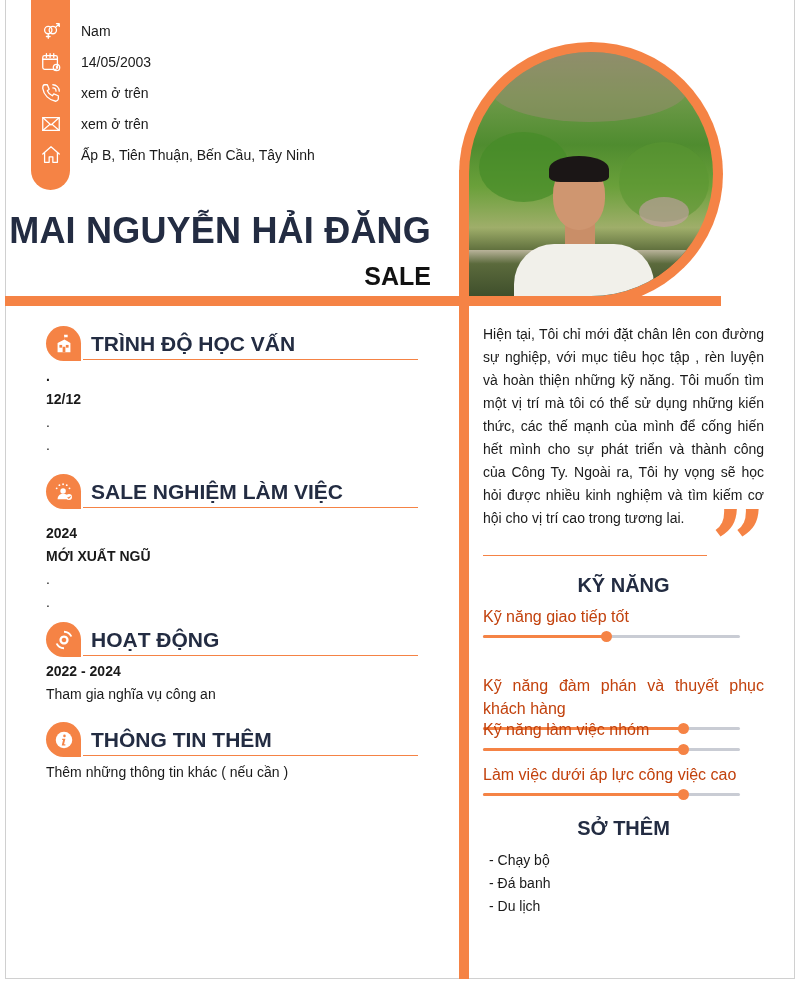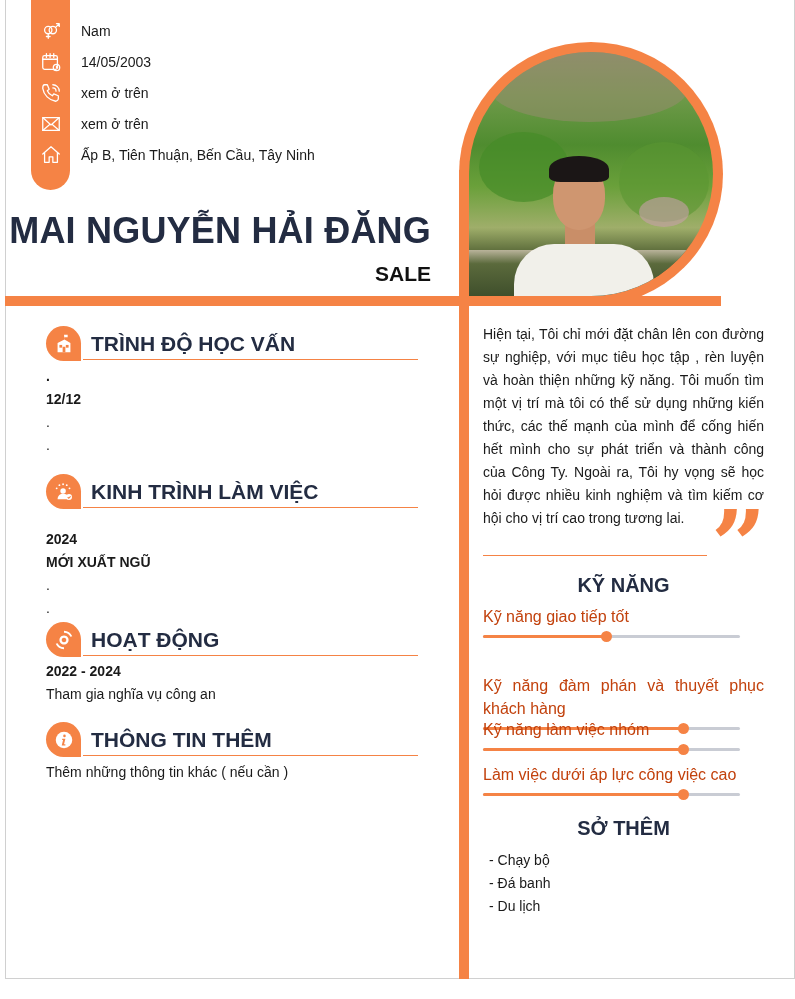--- a/index.html
+++ b/index.html
@@ -20,21 +20,21 @@
   .contact-row .icon { width: 39px; display: flex; justify-content: center; align-items: center; }
   .contact-row .icon svg { width: 22px; height: 22px; stroke: #fff; fill: none; stroke-width: 1.4; stroke-linecap: round; stroke-linejoin: round; }
   .contact-row .text { margin-left: 11px; font-size: 14px; color: #1a1a1a; white-space: nowrap; }
 
   
   .name {
     position: absolute; right: 364px; top: 210px; font-size: 36px; font-weight: bold;
     color: #232c42; letter-spacing: 0.2px; white-space: nowrap;
   }
   .position {
-    position: absolute; right: 364px; top: 262px; font-size: 21px; font-weight: bold; color: #111;
+    position: absolute; right: 364px; top: 262px; font-size: 25px; font-weight: bold; color: #111;
   }
 
   
   .hbar { position: absolute; left: 5px; top: 296px; width: 716px; height: 10px; background: #f58345; }
   .vbar { position: absolute; left: 459px; top: 170px; width: 10px; height: 809px; background: #f58345; }
 
   
   .photo-frame {
     position: absolute; left: 459px; top: 42px; width: 264px; height: 264px;
     background: #f58345; border-radius: 132px 132px 132px 0;
@@ -192,24 +192,24 @@
           <path d="M5 20c0-4 3-6 6-6s5 1.5 6 3v3z"></path>
           <circle cx="17.5" cy="17.5" r="3.2" fill="#fff"></circle>
           <path d="M16 17.5l1.2 1.2 2-2" stroke="#f58345" stroke-width="1.2" fill="none"></path>
           <circle cx="4" cy="8" r="1"></circle>
           <circle cx="7" cy="4.5" r="1"></circle>
           <circle cx="11" cy="3.5" r="1"></circle>
           <circle cx="15" cy="4.5" r="1"></circle>
           <circle cx="18" cy="8" r="1"></circle>
         </svg>
     </div>
-    <div class="sec-title">KINH TRÌNH LÀM VIỆC</div>
-    <div class="sec-line"></div>
-  </div>
-  <div class="sec-body" style="margin-top:20px;">
+    <div class="sec-title">SALE NGHIỆM LÀM VIỆC</div>
+    <div class="sec-line"></div>
+  </div>
+  <div class="sec-body" style="margin-top:14px;">
     <div class="line bold">2024</div>
     <div class="line bold">MỚI XUẤT NGŨ</div>
     <div class="line">.</div>
     <div class="line">.</div>
   </div>
 </div>
 
 <div class="section" style="top:622px;">
   <div class="sec-head">
     <div class="sec-icon">

